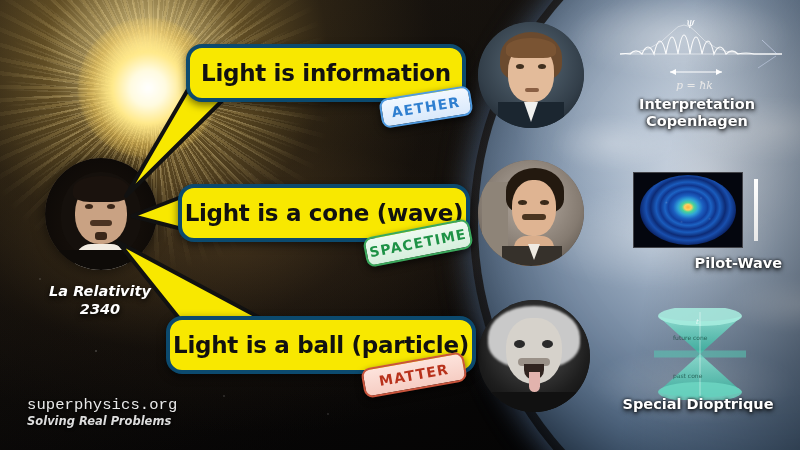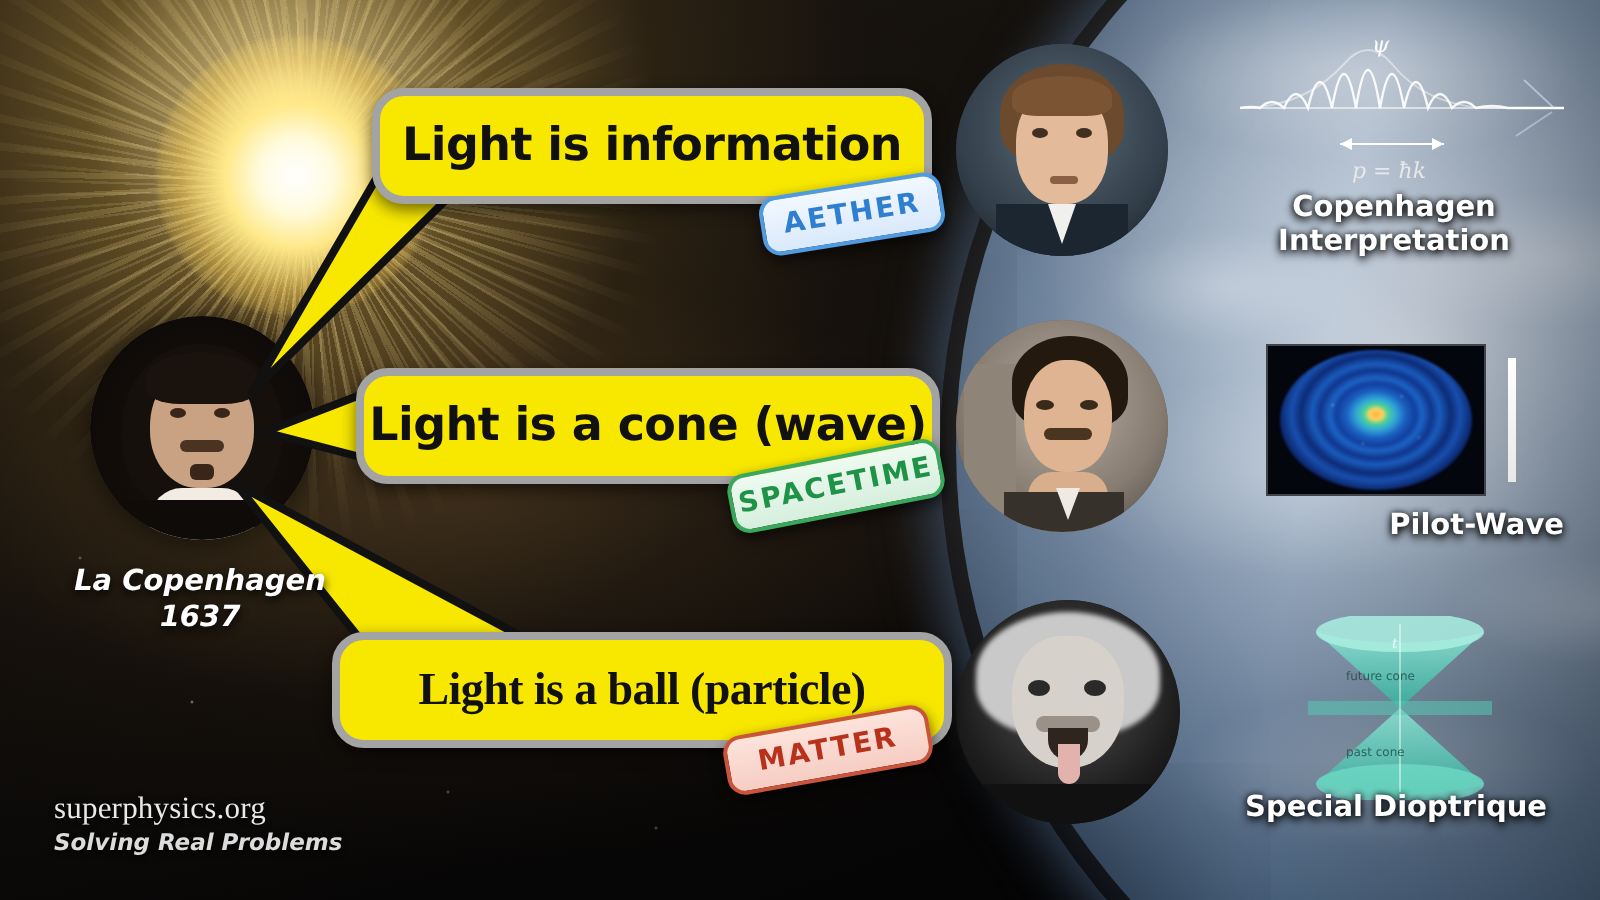--- a/index.html
+++ b/index.html
@@ -65,31 +65,31 @@
   .pf-circ{position:absolute;inset:0;border-radius:50%;}
 
   .bohr{left:478px;top:22px;width:106px;height:106px;
     background:radial-gradient(circle at 50% 30%, #4d5b66 0%, #2d3a45 60%, #161d24 100%);}
   .debroglie{left:478px;top:160px;width:106px;height:106px;
     background:radial-gradient(circle at 50% 35%, #9b8f86 0%, #6a6059 60%, #39332e 100%);}
   .einstein{left:478px;top:300px;width:112px;height:112px;
     background:radial-gradient(circle at 50% 35%, #3a3a3a 0%, #1a1a1a 60%, #0a0a0a 100%);}
 
   
-  .bubble{position:absolute;background:#f8e800;border:4px solid #a3a3a3;border-radius:16px;
+  .bubble{position:absolute;background:#f8e800;border:4px solid #0c4a6e;border-radius:16px;
     display:flex;align-items:center;justify-content:center;
     box-shadow:0 3px 8px rgba(0,0,0,.55);z-index:6;}
   .bubble span{color:#111;font-weight:700;letter-spacing:-0.3px;
     font-family:"DejaVu Sans","Liberation Sans",sans-serif;white-space:nowrap;}
   .b1{left:186px;top:44px;width:272px;height:50px;}
   .b1 span{font-size:23px;}
   .b2{left:178px;top:184px;width:284px;height:50px;}
   .b2 span{font-size:23px;}
   .b3{left:166px;top:316px;width:302px;height:50px;}
-  .b3 span{font-size:23px;font-family:Liberation Serif, serif;}
+  .b3 span{font-size:23px;}
 
   .tail{position:absolute;z-index:5;}
   .tail svg{display:block;overflow:visible;}
 
   
   .tag{position:absolute;border-radius:9px;display:flex;align-items:center;justify-content:center;
     z-index:7;box-shadow:0 3px 7px rgba(0,0,0,.6);}
   .tag span{font-weight:700;font-family:"DejaVu Sans","Liberation Sans",sans-serif;
     letter-spacing:1.2px;white-space:nowrap;}
   .tag-aether{left:380px;top:92px;width:88px;height:26px;transform:rotate(-9deg);
@@ -125,21 +125,21 @@
   .pilot-grain{position:absolute;inset:0;opacity:.5;
     background-image:radial-gradient(1.5px 1.5px at 30% 40%, rgba(255,255,255,.35), transparent),
       radial-gradient(1.5px 1.5px at 62% 34%, rgba(255,255,255,.28), transparent),
       radial-gradient(1.5px 1.5px at 44% 66%, rgba(255,255,255,.25), transparent),
       radial-gradient(1.5px 1.5px at 70% 62%, rgba(255,255,255,.22), transparent);}
   .pilot-cbar{position:absolute;right:-16px;top:6px;width:4px;height:62px;
     background:linear-gradient(180deg,#ffffff,#e8e8e8);}
   .fig-cone{left:640px;top:308px;width:120px;height:92px;}
 
   .wm{position:absolute;left:27px;top:396px;z-index:8;}
-  .wm .wm1{color:#e9e9e9;font-size:15.5px;font-family:Liberation Serif, serif;
+  .wm .wm1{color:#e9e9e9;font-size:15.5px;font-family:Liberation Mono, monospace;
     letter-spacing:.1px;text-shadow:0 1px 3px rgba(0,0,0,.9);}
   .wm .wm2{color:#dcdcdc;font-size:11.5px;font-style:italic;font-weight:600;
     font-family:"DejaVu Sans","Liberation Sans",sans-serif;text-shadow:0 1px 3px rgba(0,0,0,.9);}
 
   .cap{position:absolute;left:20px;top:282px;width:160px;text-align:center;z-index:8;
     color:#fff;font-style:italic;font-weight:700;font-size:14.5px;line-height:1.25;
     font-family:"DejaVu Sans","Liberation Sans",sans-serif;
     text-shadow:0 2px 5px rgba(0,0,0,.95);}
 </style>
 </head>
@@ -174,22 +174,22 @@
     <div style="position:absolute;left:28px;top:18px;width:56px;height:26px;border-radius:50% 50% 30% 30%;background:#1a120d;"></div>
     <div style="position:absolute;left:40px;top:46px;width:8px;height:5px;border-radius:50%;background:#3a2618;"></div>
     <div style="position:absolute;left:62px;top:46px;width:8px;height:5px;border-radius:50%;background:#3a2618;"></div>
     <div style="position:absolute;left:45px;top:62px;width:22px;height:6px;border-radius:3px;background:#4b3322;"></div>
     <div style="position:absolute;left:50px;top:74px;width:12px;height:8px;border-radius:3px;background:#3a2618;"></div>
     <div style="position:absolute;left:30px;top:86px;width:52px;height:26px;border-radius:16px 16px 0 0;background:#f2ece2;"></div>
     <div style="position:absolute;left:14px;top:92px;width:84px;height:22px;background:#0e0b08;"></div>
   </div>
 
   <div class="cap">
-    <div>La Copenhagen</div>
-    <div>1637</div>
+    <div>La Relativity</div>
+    <div>2340</div>
   </div>
 
   <div class="bubble b1">
     <span>Light is information</span>
   </div>
   <div class="tag tag-aether">
     <span>AETHER</span>
   </div>
 
   <div class="bubble b2">
@@ -226,22 +226,22 @@
       <text x="74" y="16" fill="#fff" font-size="11" font-family="'DejaVu Serif',serif" font-style="italic">ψ</text>
       <line x1="58" y1="62" x2="110" y2="62" stroke="#fff" stroke-width="1.1"></line>
       <polygon points="58,62 64,59 64,65" fill="#fff"></polygon>
       <polygon points="110,62 104,59 104,65" fill="#fff"></polygon>
       <text x="64" y="79" fill="#e8e8e8" font-size="11" font-family="'DejaVu Serif',serif" font-style="italic">p = ħk</text>
       <line x1="150" y1="30" x2="165" y2="44" stroke="rgba(220,230,255,.55)" stroke-width="1"></line>
       <line x1="146" y1="58" x2="164" y2="46" stroke="rgba(220,230,255,.45)" stroke-width="1"></line>
     </svg>
   </div>
   <div class="rlabel lbl-copenhagen">
+    <div>Interpretation</div>
     <div>Copenhagen</div>
-    <div>Interpretation</div>
   </div>
 
   <div class="portrait debroglie">
     <div class="pf-circ" style="background:radial-gradient(circle at 50% 40%, #b7ada3 0%, #857b71 60%, #4a433c 100%);"></div>
     <div style="position:absolute;left:4px;top:22px;width:26px;height:84px;background:#8e8478;"></div>
     <div style="position:absolute;left:28px;top:8px;width:58px;height:46px;border-radius:50% 50% 32% 32%;background:#23190f;"></div>
     <div style="position:absolute;left:34px;top:20px;width:44px;height:56px;border-radius:46% 46% 46% 46%;background:#dfb492;"></div>
     <div style="position:absolute;left:40px;top:40px;width:9px;height:5px;border-radius:50%;background:#3a2a1a;"></div>
     <div style="position:absolute;left:62px;top:40px;width:9px;height:5px;border-radius:50%;background:#3a2a1a;"></div>
     <div style="position:absolute;left:44px;top:54px;width:24px;height:6px;border-radius:3px;background:#4a3520;"></div>

